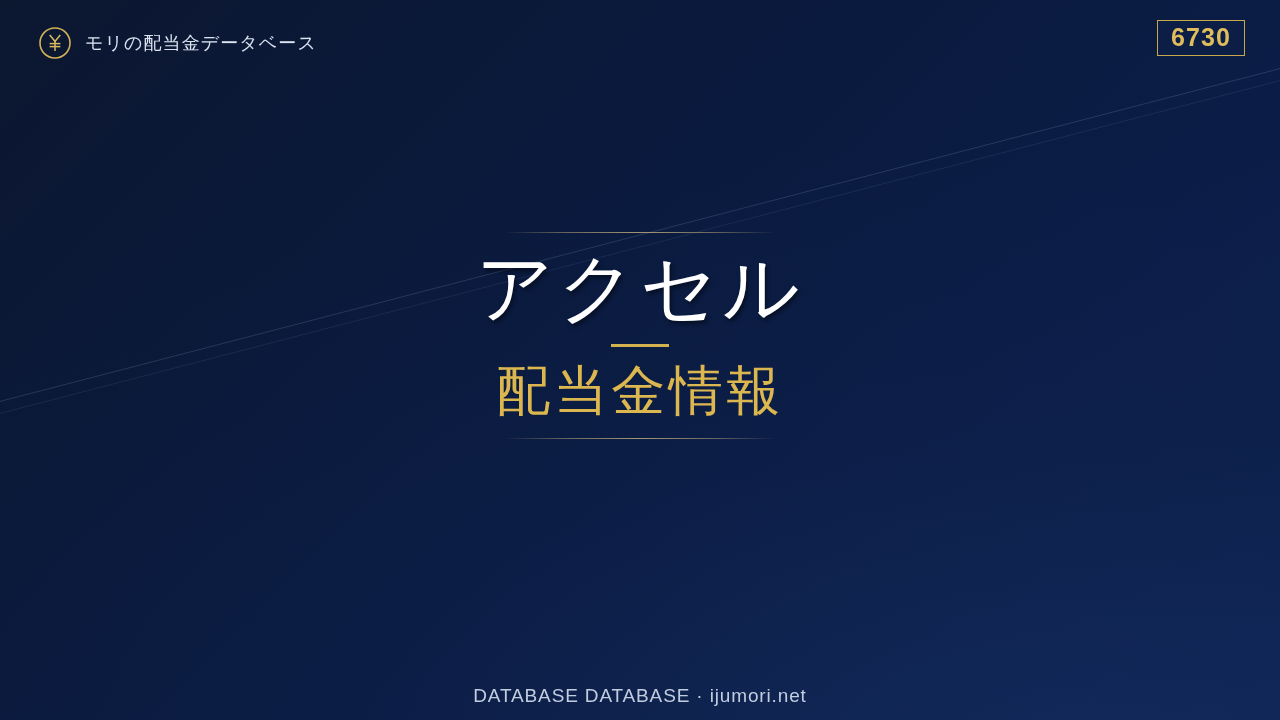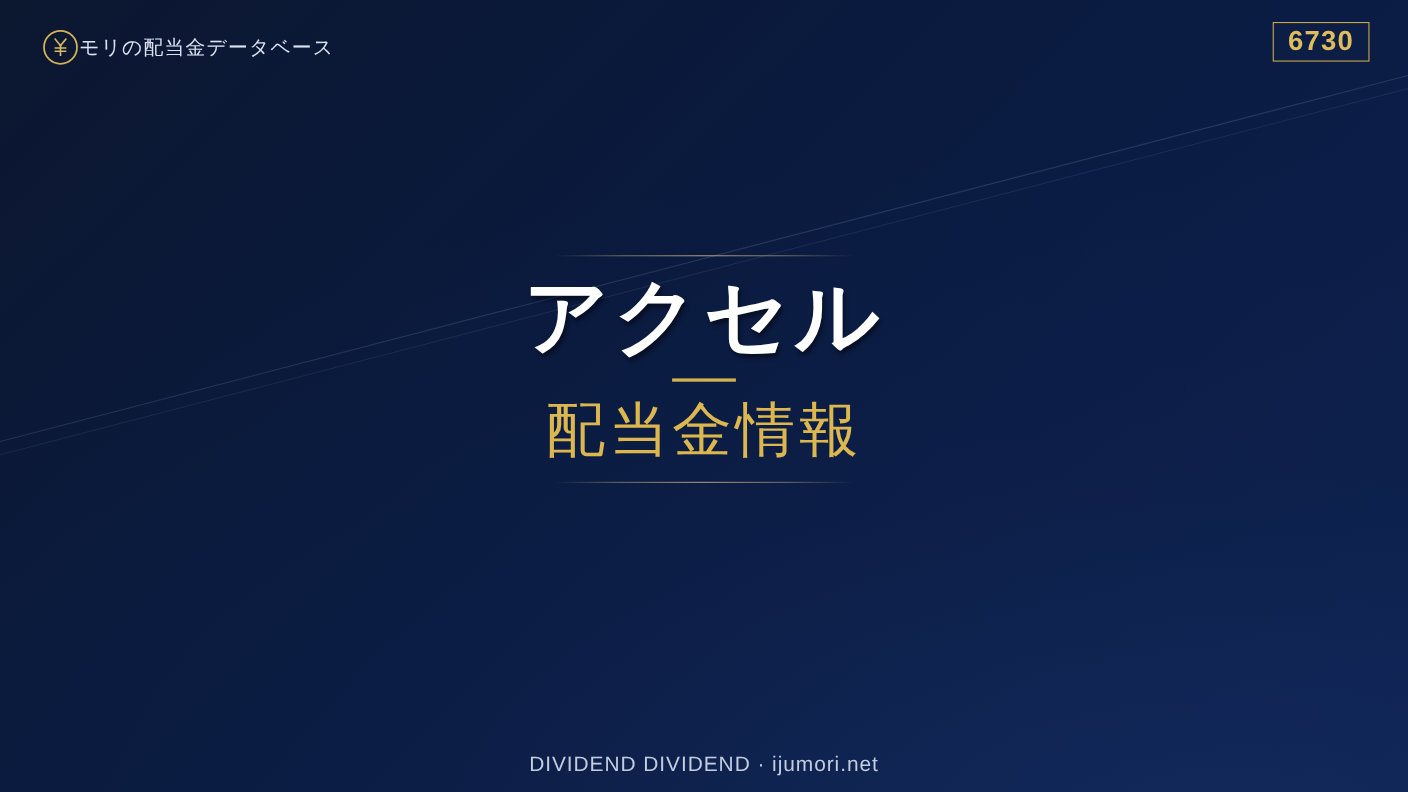--- a/index.html
+++ b/index.html
@@ -48,20 +48,21 @@
     left: 0;
     right: 0;
     height: 90px;
   }
   .brand {
     position: absolute;
     left: 38px;
     top: 26px;
     display: flex;
     align-items: center;
+    gap: 13px;
   }
   .brand-mark {
     width: 34px;
     height: 34px;
     flex: 0 0 auto;
     display: block;
   }
   .brand-name {
     font-size: 18px;
     letter-spacing: 0.06em;
@@ -110,21 +111,21 @@
                 rgba(206, 184, 130, 0.78) 50%,
                 rgba(176, 160, 120, 0.55) 78%,
                 rgba(201, 168, 76, 0) 100%);
   }
   .rule-top    { margin-bottom: 14px; }
   .rule-bottom { margin-top: 18px; }
 
   .company-name {
     font-family: "DejaVu Serif", "Liberation Serif", serif;
     font-size: 76px;
-    font-weight: bold;
+    font-weight: normal;
     color: #ffffff;
     letter-spacing: 0.055em;
     line-height: 1.08;
     text-shadow: 2px 3px 4px rgba(0, 0, 0, 0.45);
     white-space: nowrap;
   }
 
   .gold-divider {
     width: 58px;
     height: 3px;
@@ -186,15 +187,15 @@
   </div>
 
   <div class="center">
     <hr class="rule rule-top">
     <div class="company-name">アクセル</div>
     <div class="gold-divider"></div>
     <div class="section-label">配当金情報</div>
     <hr class="rule rule-bottom">
   </div>
 
-  <div class="footer">DIVIDEND DIVIDEND · ijumori.net</div>
+  <div class="footer">DATABASE DATABASE · ijumori.net</div>
 
 </div>
 
 </body></html>

